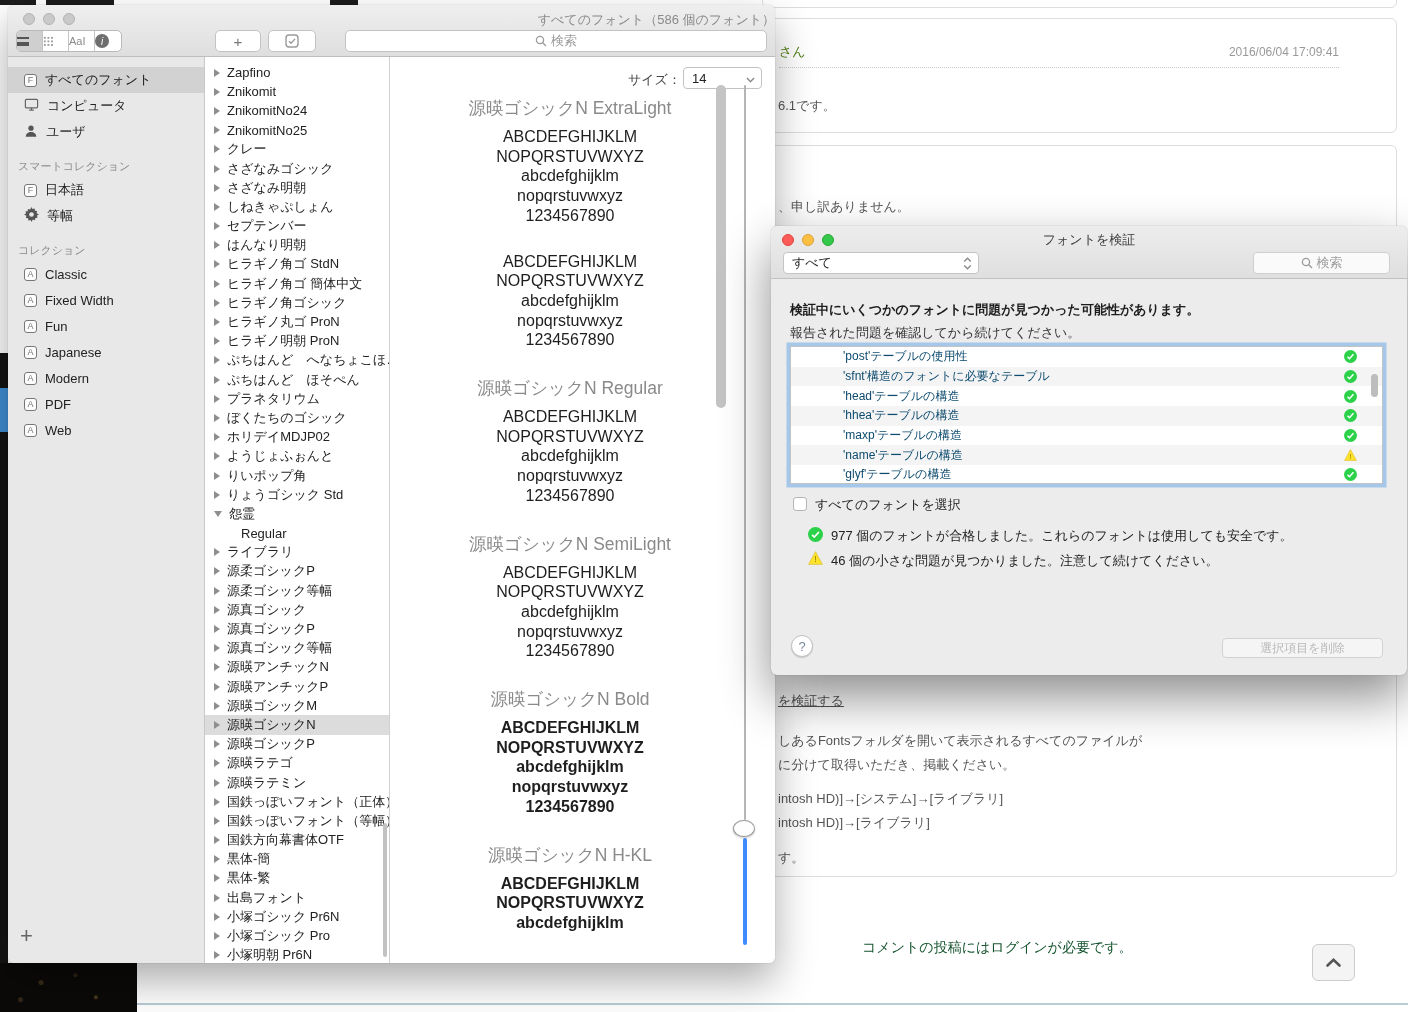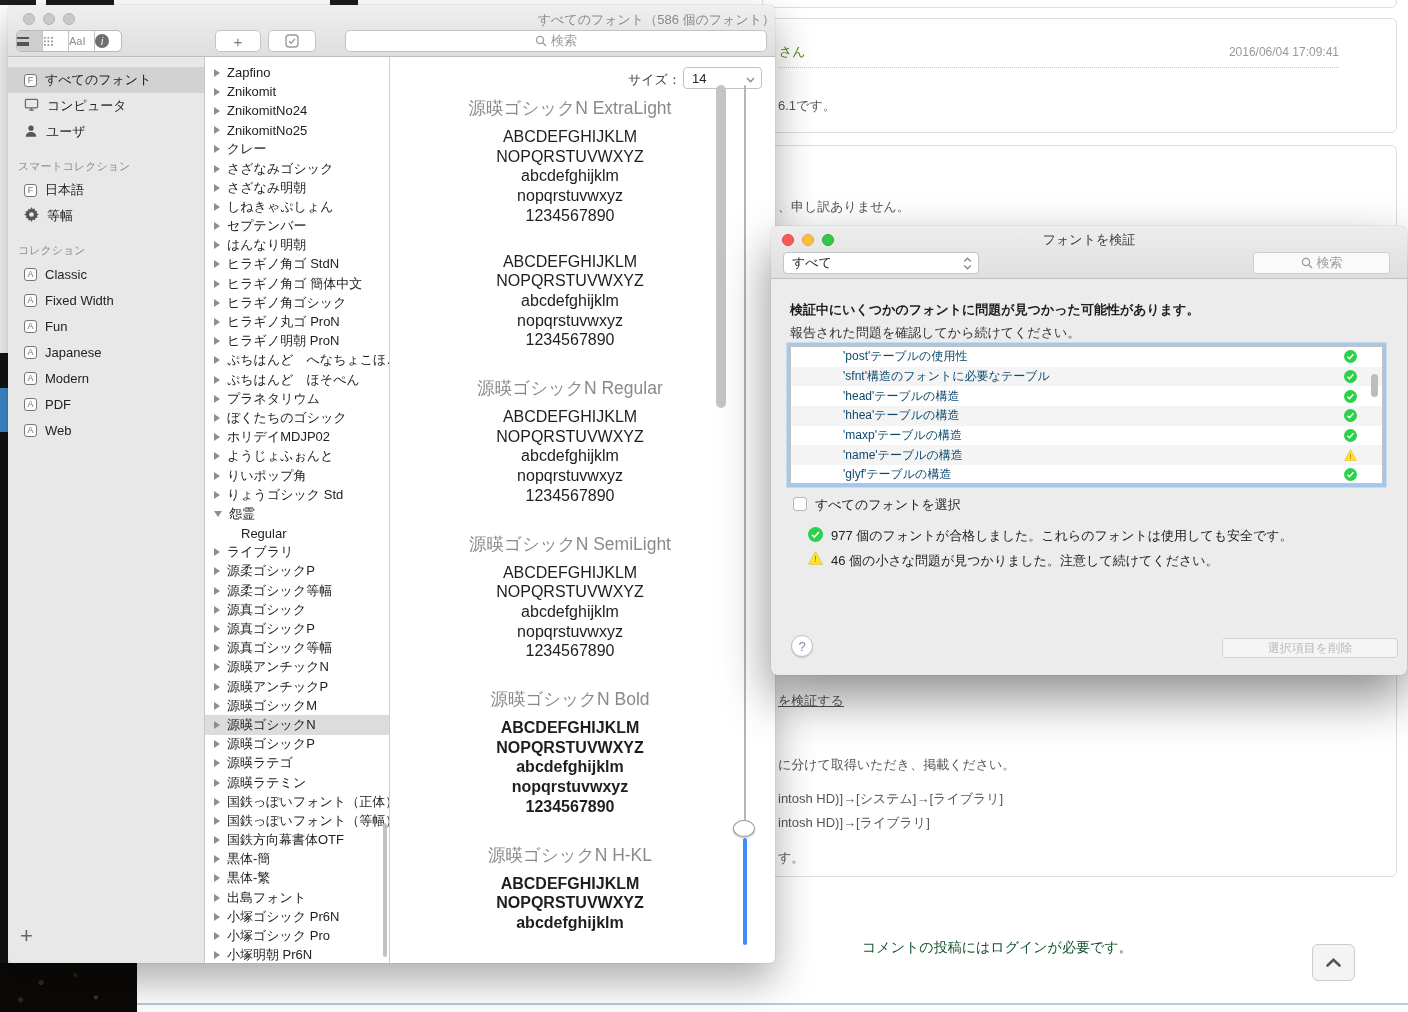--- a/index.html
+++ b/index.html
@@ -104,21 +104,21 @@
   .trow.odd{background:#f4f4f4}
   .trow .tlabel{padding-left:52px;flex:1}
   .trow .ticon{width:38px;display:flex;justify-content:flex-start}
   .vt-scroll{position:absolute;right:4px;top:27px;width:7px;height:23px;background:#bdbdbd;border-radius:3.5px}
   .chk{position:absolute;left:22px;top:271px;width:14px;height:14px;background:#fff;border:1px solid #b5b5b5;border-radius:3px}
   .chk-label{position:absolute;left:44px;top:270px;font-size:13px;color:#222}
   .sum-icon{position:absolute;left:37px}
   .sum-text{position:absolute;left:60px;font-size:13px;color:#222}
   .help-btn{position:absolute;left:20px;top:409px;width:22px;height:22px;border-radius:50%;background:#fff;border:1px solid #c0c0c0;
       box-shadow:0 1px 1px rgba(0,0,0,.15);display:flex;align-items:center;justify-content:center;font-size:13px;color:#7b8ba1}
-  .del-btn{position:absolute;left:451px;top:412px;width:176px;height:20px;background:#f5f5f5;border:1px solid #d2d2d2;border-radius:4px;
+  .del-btn{position:absolute;left:451px;top:412px;width:161px;height:20px;background:#f5f5f5;border:1px solid #d2d2d2;border-radius:4px;
       display:flex;align-items:center;justify-content:center;font-size:12px;color:#b8b8b8}
 </style>
 </head>
 <body>
 
 <div class="frag" style="left:0;width:36px"></div>
 <div class="frag" style="left:46px;width:68px"></div>
 <div class="frag" style="left:330px;width:28px"></div>
 <div class="edge-strip" style="top:353px;height:610px"></div>
 <div class="edge-blue" style="top:388px;height:44px"></div>
@@ -132,20 +132,21 @@
   </div>
   <div class="card-body" style="top:78px">6.1です。</div>
 </div>
 
 <div class="card" style="top:145px;height:120px">
   <div class="card-body" style="top:52px">、申し訳ありません。</div>
 </div>
 
 <div class="card" style="top:300px;height:577px">
   <a class="art-line art-link" style="top:391px">を検証する</a>
+  <div class="art-line" style="top:431px">しあるFontsフォルダを開いて表示されるすべてのファイルが</div>
   <div class="art-line" style="top:455px">に分けて取得いただき、掲載ください。</div>
   <div class="art-line" style="top:489px">intosh HD)]→[システム]→[ライブラリ]</div>
   <div class="art-line" style="top:513px">intosh HD)]→[ライブラリ]</div>
   <div class="art-line" style="top:548px">す。</div>
 </div>
 
 <div class="login-red">コメントの投稿にはログインが必要です。</div>
 <div class="footer-line"></div>
 <div class="thumb-img"></div>
 <div class="top-btn">

